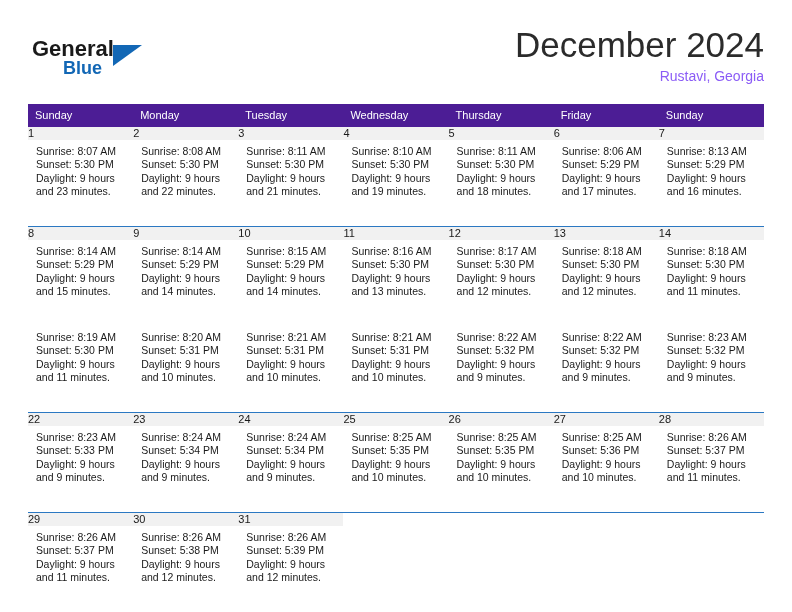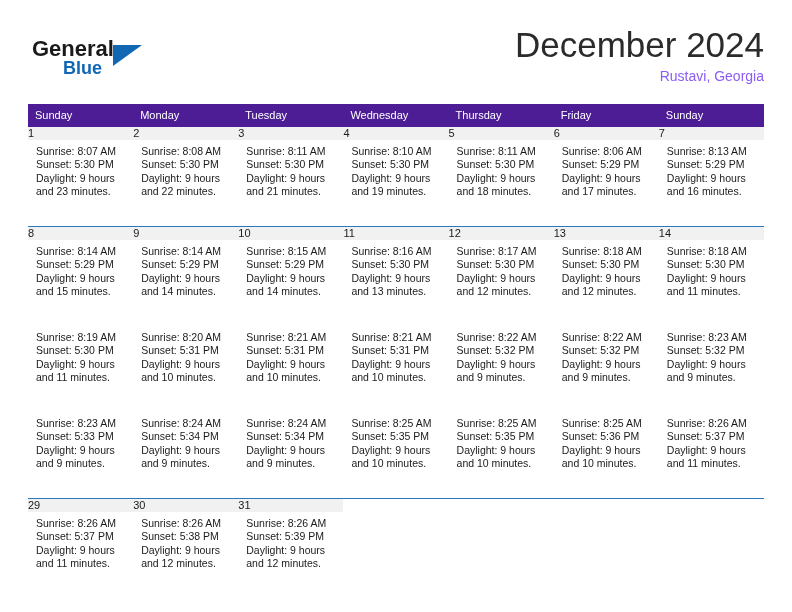--- a/index.html
+++ b/index.html
@@ -384,20 +384,29 @@
         </tr>
         <tr class="spacer-row">
           <td></td>
           <td></td>
           <td></td>
           <td></td>
           <td></td>
           <td></td>
           <td></td>
         </tr>
+        <tr class="weekrow">
+          <td class="daynum">22</td>
+          <td class="daynum">23</td>
+          <td class="daynum">24</td>
+          <td class="daynum">25</td>
+          <td class="daynum">26</td>
+          <td class="daynum">27</td>
+          <td class="daynum">28</td>
+        </tr>
         <tr>
           <td>
             <div class="details">
               <div>Sunrise: 8:23 AM</div>
               <div>Sunset: 5:33 PM</div>
               <div>Daylight: 9 hours</div>
               <div>and 9 minutes.</div>
             </div>
           </td>
           <td>

